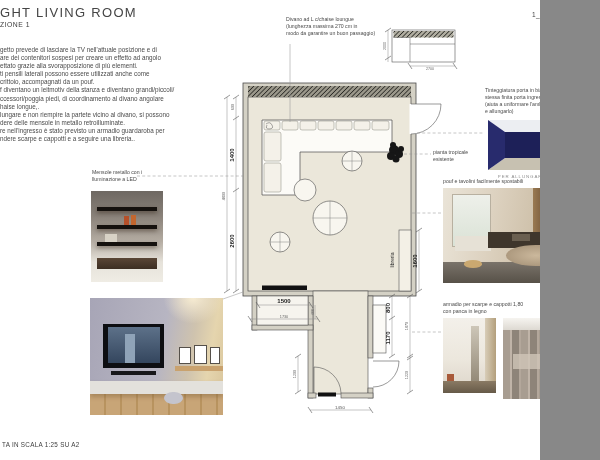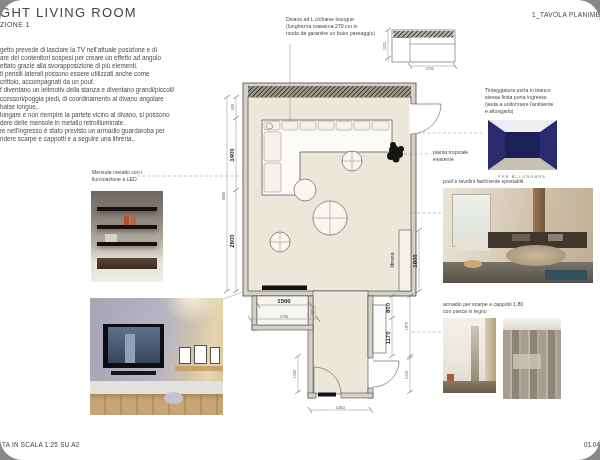--- a/index.html
+++ b/index.html
@@ -1,18 +1,18 @@
 <!DOCTYPE html>
 <html><head>
 <meta charset="utf-8">
 <style>
   * { margin:0; padding:0; box-sizing:border-box; }
   html,body { background:#888; }
   body { font-family:"Liberation Sans", sans-serif; }
-  .board { position:relative; width:600px; height:460px; background:#ffffff; overflow:hidden; margin:0;border-radius:22px; }
+  .board { position:relative; width:540px; height:460px; background:#ffffff; overflow:hidden; margin:0; }
   .abs { position:absolute; }
   svg text { font-family:"Liberation Sans", sans-serif; }
 
   .title { left:0; top:5px; font-size:13px; letter-spacing:1.3px; color:#454545; white-space:nowrap; }
   .sheet-label { left:532px; top:11px; font-size:6.5px; letter-spacing:.4px; color:#3f3f3f; white-space:nowrap; }
   .option { left:0; top:21px; font-size:6.8px; letter-spacing:.5px; color:#3b3b3b; }
   .para { left:0; top:46px; width:200px; font-size:6.3px; line-height:8.1px; color:#4a4a4a; }
   .note { font-size:5.2px; line-height:6.9px; color:#4a4a4a; }
   .caption-blue { left:487px; top:174px; width:70px; text-align:center; font-size:4.4px; letter-spacing:.9px; color:#8d8d8d; }
   .footer-scale { left:2px; top:441px; font-size:6.3px; letter-spacing:.3px; color:#3d3d3d; white-space:nowrap; }

